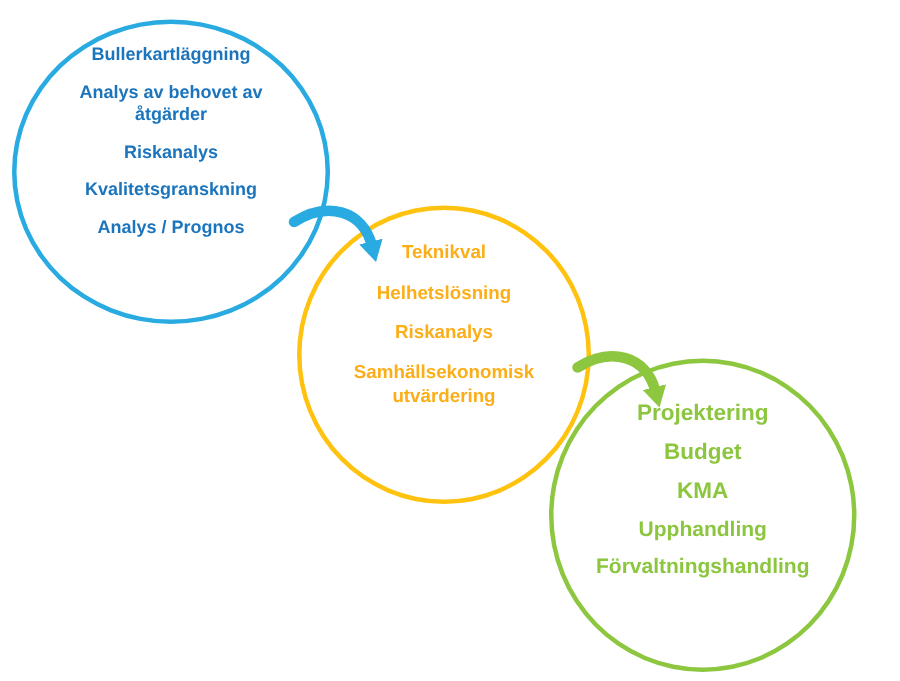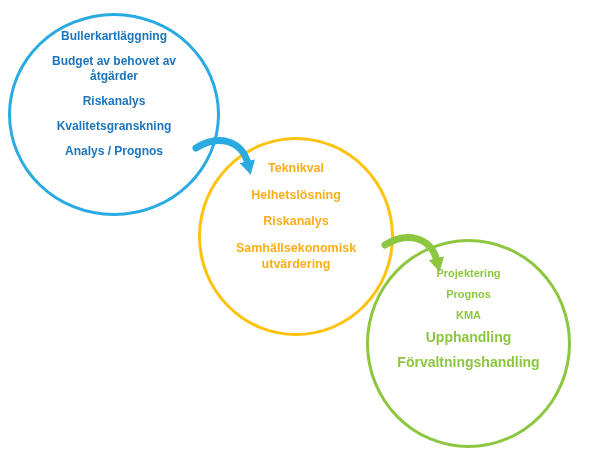--- a/index.html
+++ b/index.html
@@ -20,56 +20,56 @@
   .c-blue .item{font-size:12px;margin-bottom:10px;}
 
   
   .c-yellow{left:198px;top:137px;width:196px;height:199px;border-color:#FFC20E;color:#FBAE17;}
   .c-yellow .items{padding:21px 22px 0;}
   .c-yellow .item{font-size:12.5px;margin-bottom:11px;}
 
   
   .c-green{left:366px;top:239px;width:205px;height:209px;border-color:#8DC63F;color:#8CC63F;}
   .c-green .items{padding:25px 12px 0;}
-  .c-green .item{font-size:11px;margin-bottom:7px;}
+  .c-green .item{font-size:15px;margin-bottom:7px;}
   .c-green .item.lg{font-size:14px;}
   .c-green .item.tight{margin-bottom:2px;}
 
   .arrow{position:absolute;overflow:visible;}
   .arrow-1{left:190px;top:132px;}
   .arrow-2{left:379px;top:229px;}
 </style>
 </head>
 <body>
 
 <div class="canvas">
 
   <div class="circle c-blue">
     <div class="items">
       <div class="item">Bullerkartläggning</div>
-      <div class="item">Budget av behovet av åtgärder</div>
+      <div class="item">Analys av behovet av åtgärder</div>
       <div class="item">Riskanalys</div>
       <div class="item">Kvalitetsgranskning</div>
       <div class="item">Analys / Prognos</div>
     </div>
   </div>
 
   <div class="circle c-yellow">
     <div class="items">
       <div class="item">Teknikval</div>
       <div class="item">Helhetslösning</div>
       <div class="item">Riskanalys</div>
       <div class="item">Samhällsekonomisk utvärdering</div>
     </div>
   </div>
 
   <div class="circle c-green">
     <div class="items">
       <div class="item">Projektering</div>
-      <div class="item">Prognos</div>
+      <div class="item">Budget</div>
       <div class="item">KMA</div>
       <div class="item lg">Upphandling</div>
       <div class="item lg">Förvaltningshandling</div>
     </div>
   </div>
 
   <svg class="arrow arrow-1" width="72" height="56" viewBox="0 0 72 56">
     <defs>
       <marker id="mh-blue" markerUnits="userSpaceOnUse" markerWidth="16" markerHeight="16" refX="3" refY="8" orient="auto">
         <path d="M0,0 L14,8 L0,16 Z" fill="#29ABE2"></path>

